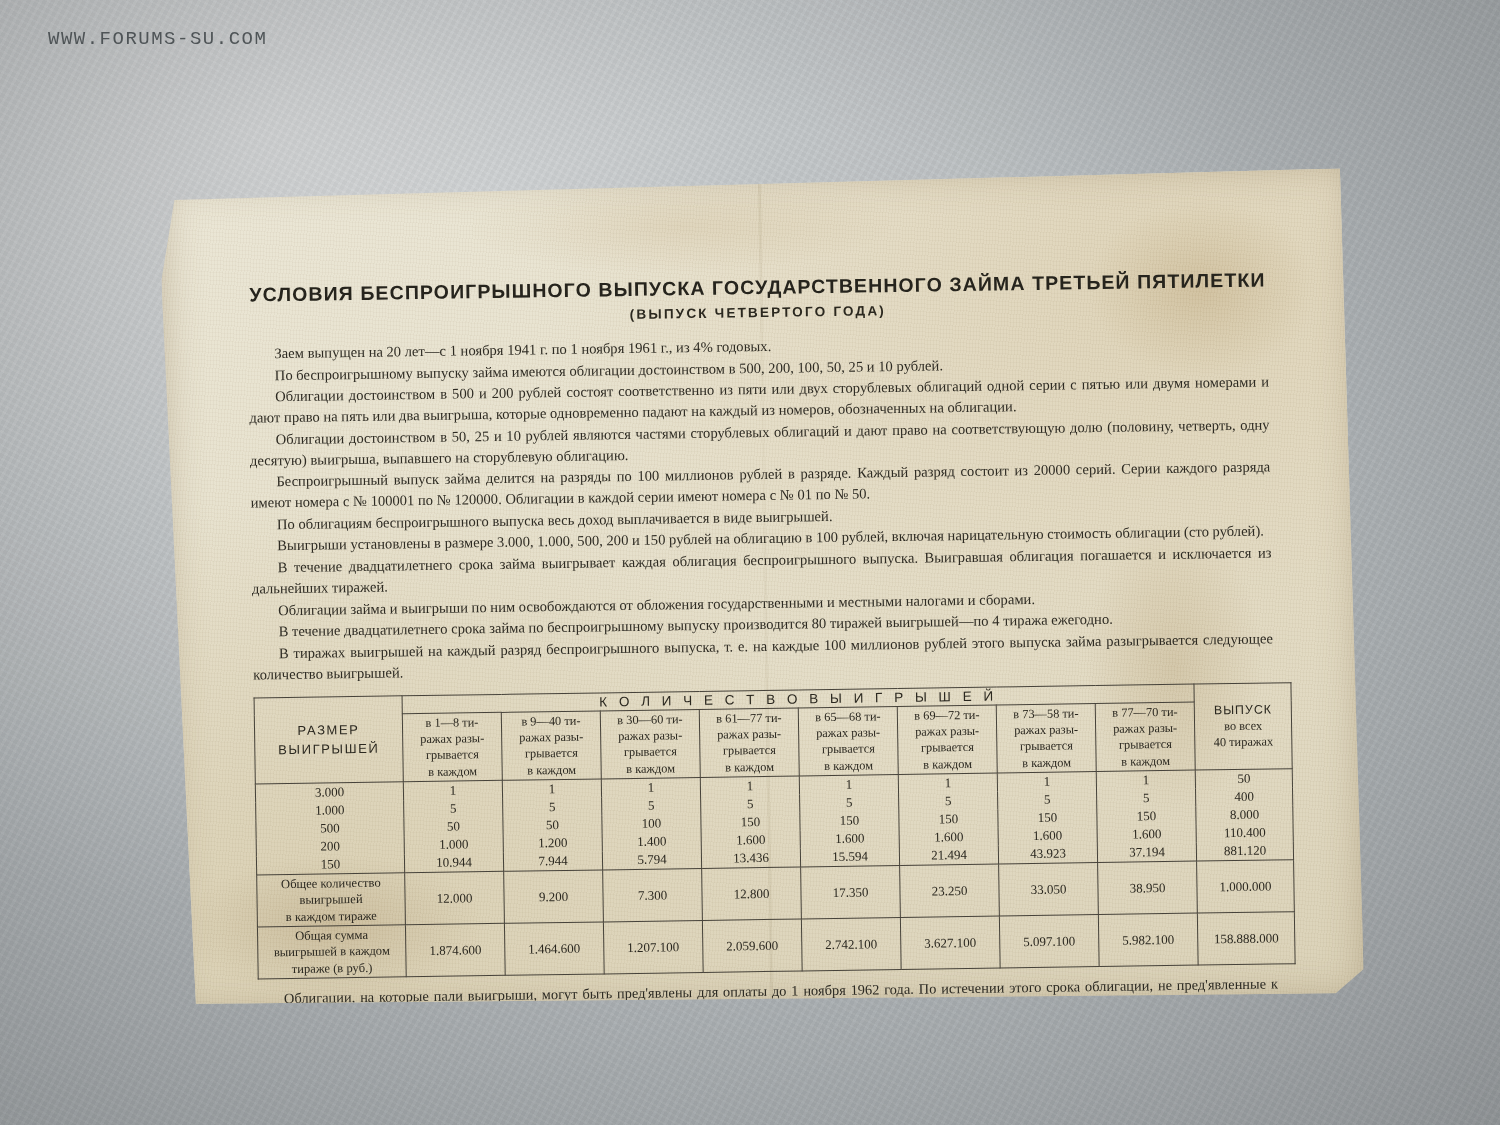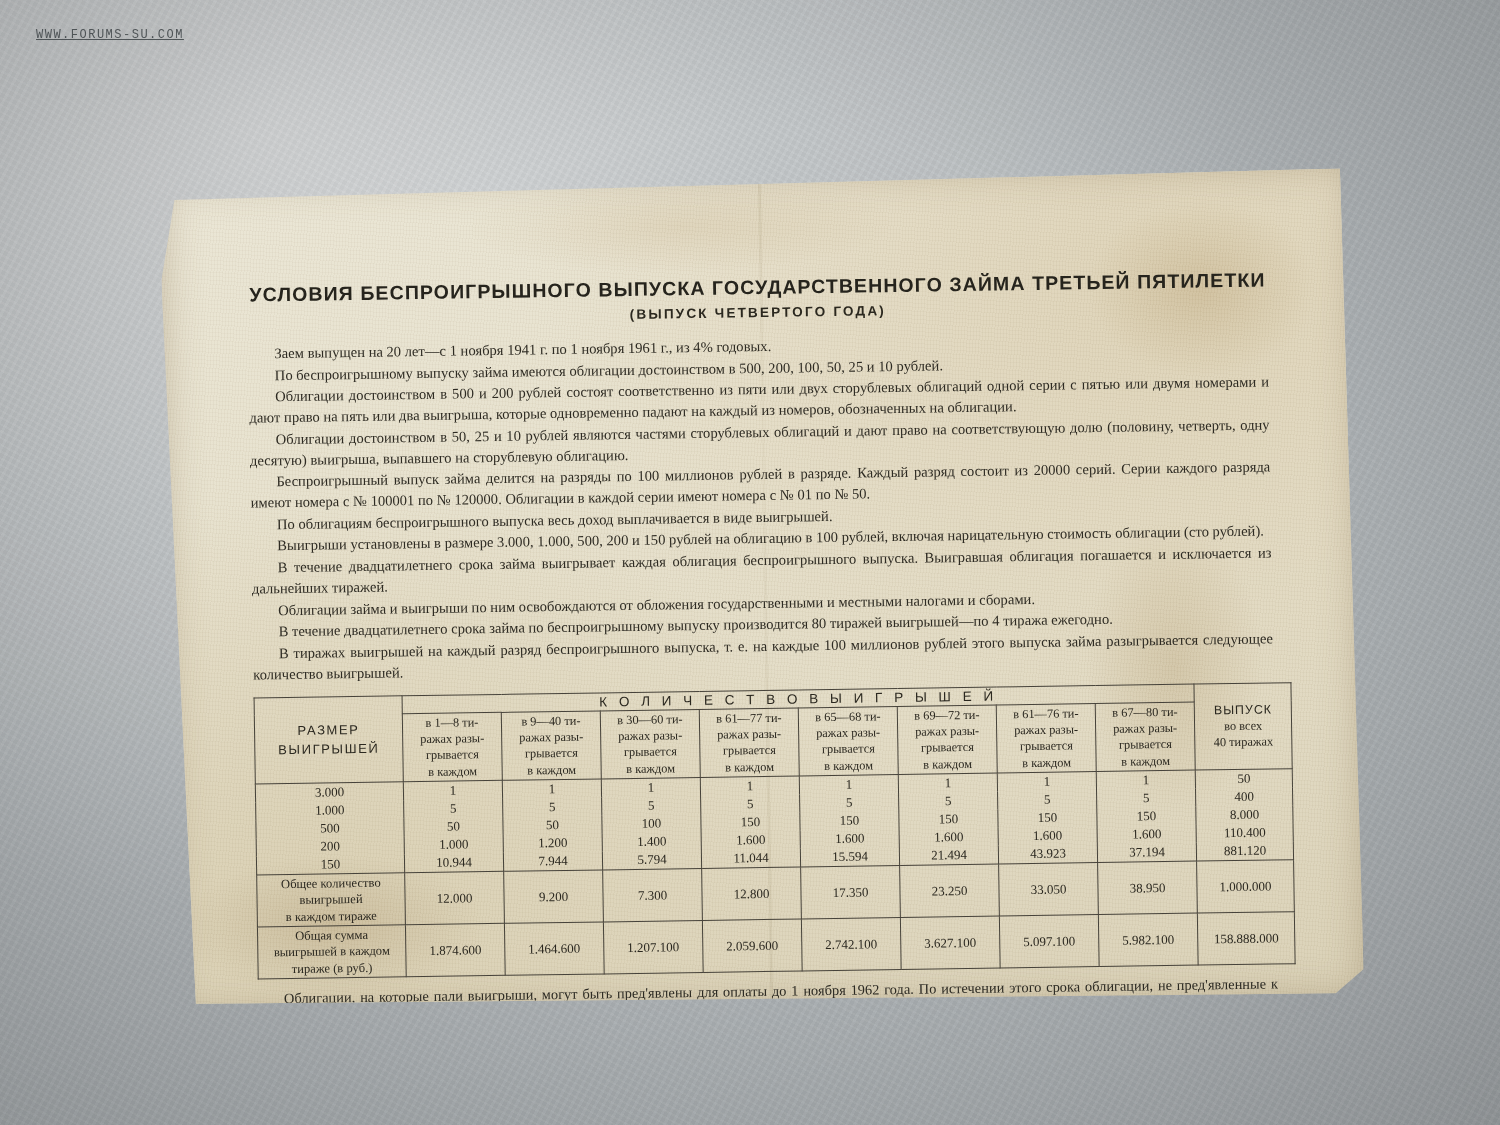--- a/index.html
+++ b/index.html
@@ -34,29 +34,28 @@
   .vignette {
     position: absolute;
     inset: 0;
     background: radial-gradient(ellipse at 50% 46%, rgba(0,0,0,0) 45%, rgba(0,0,0,0.16) 100%);
     pointer-events: none;
   }
 
   
   .watermark {
     position: absolute;
-    left: 36px;
+    left: 48px;
     top: 28px;
     font-family: "Liberation Mono", monospace;
-    font-size: 12px;
+    font-size: 19px;
     letter-spacing: 1.5px;
     color: #3d4346;
     opacity: .85;
     z-index: 40;
-    text-decoration: underline;
   }
 
   
   .sheet-wrap {
     position: absolute;
     left: 166px;
     top: 172px;
     width: 1192px;
     height: 835px;
     transform: rotate(-0.85deg);
@@ -273,24 +272,24 @@
             <th class="col-head">
               <span class="nb">в 61—77 ти-</span><br><span class="nb">ражах разы-</span><br><span class="nb">грывается</span><br><span class="nb">в каждом</span>
             </th>
             <th class="col-head">
               <span class="nb">в 65—68 ти-</span><br><span class="nb">ражах разы-</span><br><span class="nb">грывается</span><br><span class="nb">в каждом</span>
             </th>
             <th class="col-head">
               <span class="nb">в 69—72 ти-</span><br><span class="nb">ражах разы-</span><br><span class="nb">грывается</span><br><span class="nb">в каждом</span>
             </th>
             <th class="col-head">
-              <span class="nb">в 61—76 ти-</span><br><span class="nb">ражах разы-</span><br><span class="nb">грывается</span><br><span class="nb">в каждом</span>
-            </th>
-            <th class="col-head">
-              <span class="nb">в 67—80 ти-</span><br><span class="nb">ражах разы-</span><br><span class="nb">грывается</span><br><span class="nb">в каждом</span>
+              <span class="nb">в 73—58 ти-</span><br><span class="nb">ражах разы-</span><br><span class="nb">грывается</span><br><span class="nb">в каждом</span>
+            </th>
+            <th class="col-head">
+              <span class="nb">в 77—70 ти-</span><br><span class="nb">ражах разы-</span><br><span class="nb">грывается</span><br><span class="nb">в каждом</span>
             </th>
           </tr>
         </thead>
         <tbody>
           <tr>
             <td class="row-label" style="border-bottom:none">3.000</td>
             <td style="border-bottom:none">1</td>
             <td style="border-bottom:none">1</td>
             <td style="border-bottom:none">1</td>
             <td style="border-bottom:none">1</td>
@@ -334,21 +333,21 @@
             <td style="border-top:none;border-bottom:none">1.600</td>
             <td style="border-top:none;border-bottom:none">1.600</td>
             <td style="border-top:none;border-bottom:none">1.600</td>
             <td style="border-top:none;border-bottom:none">110.400</td>
           </tr>
           <tr>
             <td class="row-label" style="border-top:none">150</td>
             <td style="border-top:none">10.944</td>
             <td style="border-top:none">7.944</td>
             <td style="border-top:none">5.794</td>
-            <td style="border-top:none">11.044</td>
+            <td style="border-top:none">13.436</td>
             <td style="border-top:none">15.594</td>
             <td style="border-top:none">21.494</td>
             <td style="border-top:none">43.923</td>
             <td style="border-top:none">37.194</td>
             <td style="border-top:none">881.120</td>
           </tr>
 
           <tr>
             <td class="side-label">
               <span>Общее количество</span><br>

